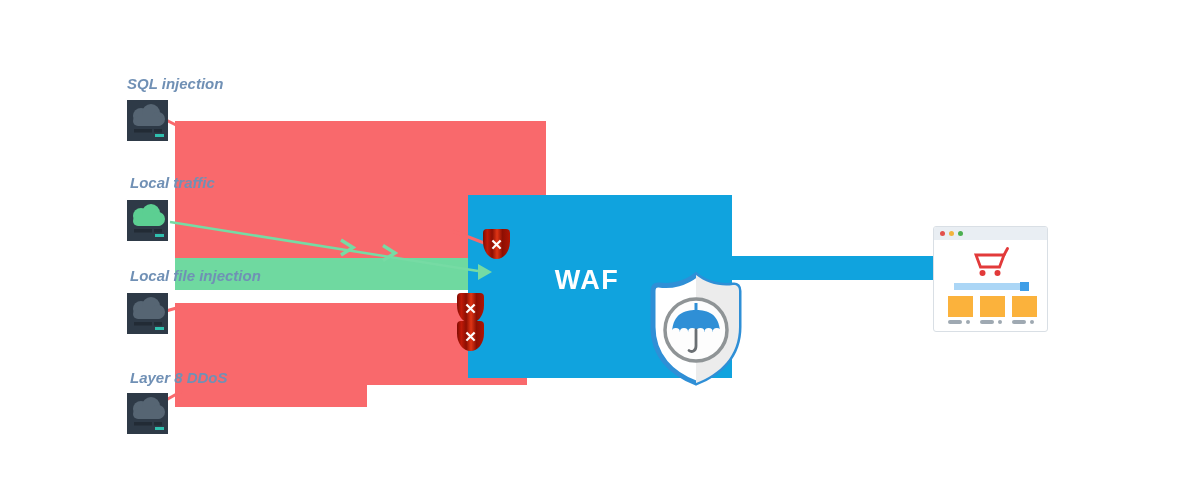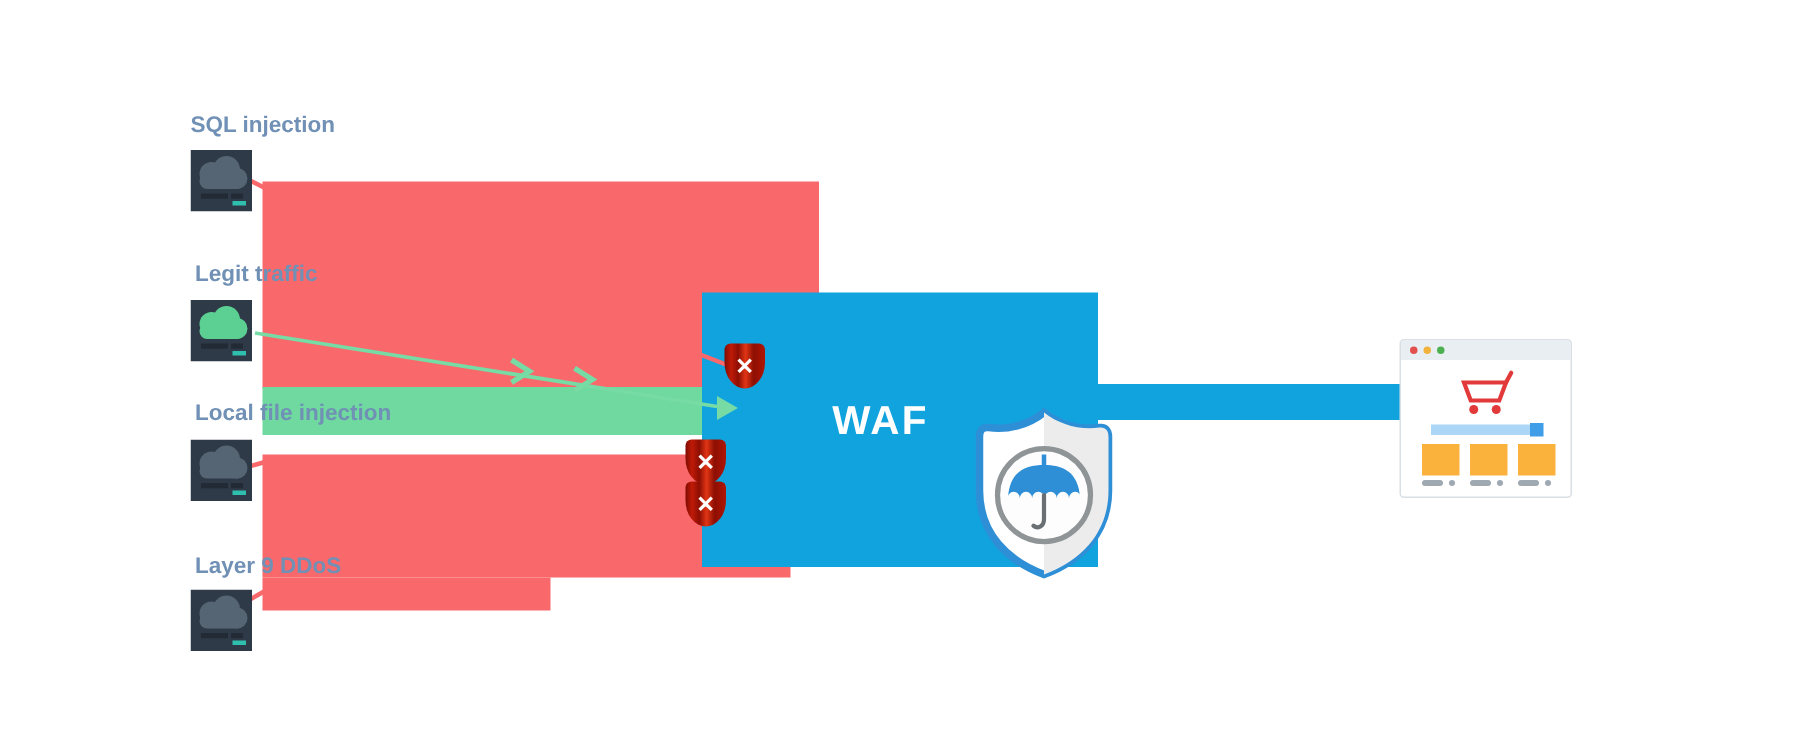--- a/index.html
+++ b/index.html
@@ -25,21 +25,21 @@
     background:linear-gradient(90deg,#7e0b02 0%,#c01a08 16%,#8d0f03 34%,#e03515 52%,#8d0f03 72%,#b01504 100%);
     border-radius:4px 4px 50% 50% / 4px 4px 58% 58%;
     display:flex;align-items:center;justify-content:center;
     color:#fff;font-weight:700;font-size:15px;line-height:1;
   }
   .shield-x-1{left:483px;top:229px;}
   .shield-x-2{left:457px;top:293px;}
   .shield-x-3{left:457px;top:321px;}
   .umbrella-shield{left:646px;top:270px;z-index:4;}
   .src-label{
-    color:#7090B5;font-size:15px;font-weight:700;z-index:6;white-space:nowrap;
+    color:#7090B5;font-size:15px;font-weight:700;z-index:6;white-space:nowrap;font-style:italic;
   }
   .lbl-1{left:127px;top:75px;}
   .lbl-2{left:130px;top:174px;}
   .lbl-3{left:130px;top:267px;}
   .lbl-4{left:130px;top:369px;}
   .src-icon{width:41px;height:41px;z-index:6;}
   .icn-1{left:127px;top:100px;}
   .icn-2{left:127px;top:200px;}
   .icn-3{left:127px;top:293px;}
   .icn-4{left:127px;top:393px;}
@@ -110,23 +110,23 @@
     <circle cx="29.8" cy="62" r="4.1" fill="#fdfdfd"></circle>
     <circle cx="38" cy="62" r="4.1" fill="#fdfdfd"></circle>
     <circle cx="46.2" cy="62" r="4.1" fill="#fdfdfd"></circle>
     <circle cx="54.4" cy="62" r="4.1" fill="#fdfdfd"></circle>
     <circle cx="62.6" cy="62" r="4.1" fill="#fdfdfd"></circle>
     <circle cx="70.8" cy="62" r="4.1" fill="#fdfdfd"></circle>
     <path d="M50,60 L50,76 C50,81.5 45.5,82.5 43,80.5" stroke="#6A6F73" stroke-width="2.8" fill="none" stroke-linecap="round"></path>
   </svg>
 
   <div class="abs src-label lbl-1">SQL injection</div>
-  <div class="abs src-label lbl-2">Legit traffic</div>
+  <div class="abs src-label lbl-2">Local traffic</div>
   <div class="abs src-label lbl-3">Local file injection</div>
-  <div class="abs src-label lbl-4">Layer 9 DDoS</div>
+  <div class="abs src-label lbl-4">Layer 8 DDoS</div>
 
   <svg class="abs src-icon icn-1" viewBox="0 0 41 41">
     <rect width="41" height="41" fill="#2E3A47"></rect>
     <g fill="#566573">
       <circle cx="14" cy="16" r="8"></circle>
         <circle cx="24" cy="13" r="9"></circle>
       <circle cx="31" cy="19" r="7"></circle>
         <rect x="6" y="16" width="30" height="10" rx="5"></rect>
     </g>
     <rect x="7" y="29" width="18" height="3.5" fill="#222B35"></rect>

